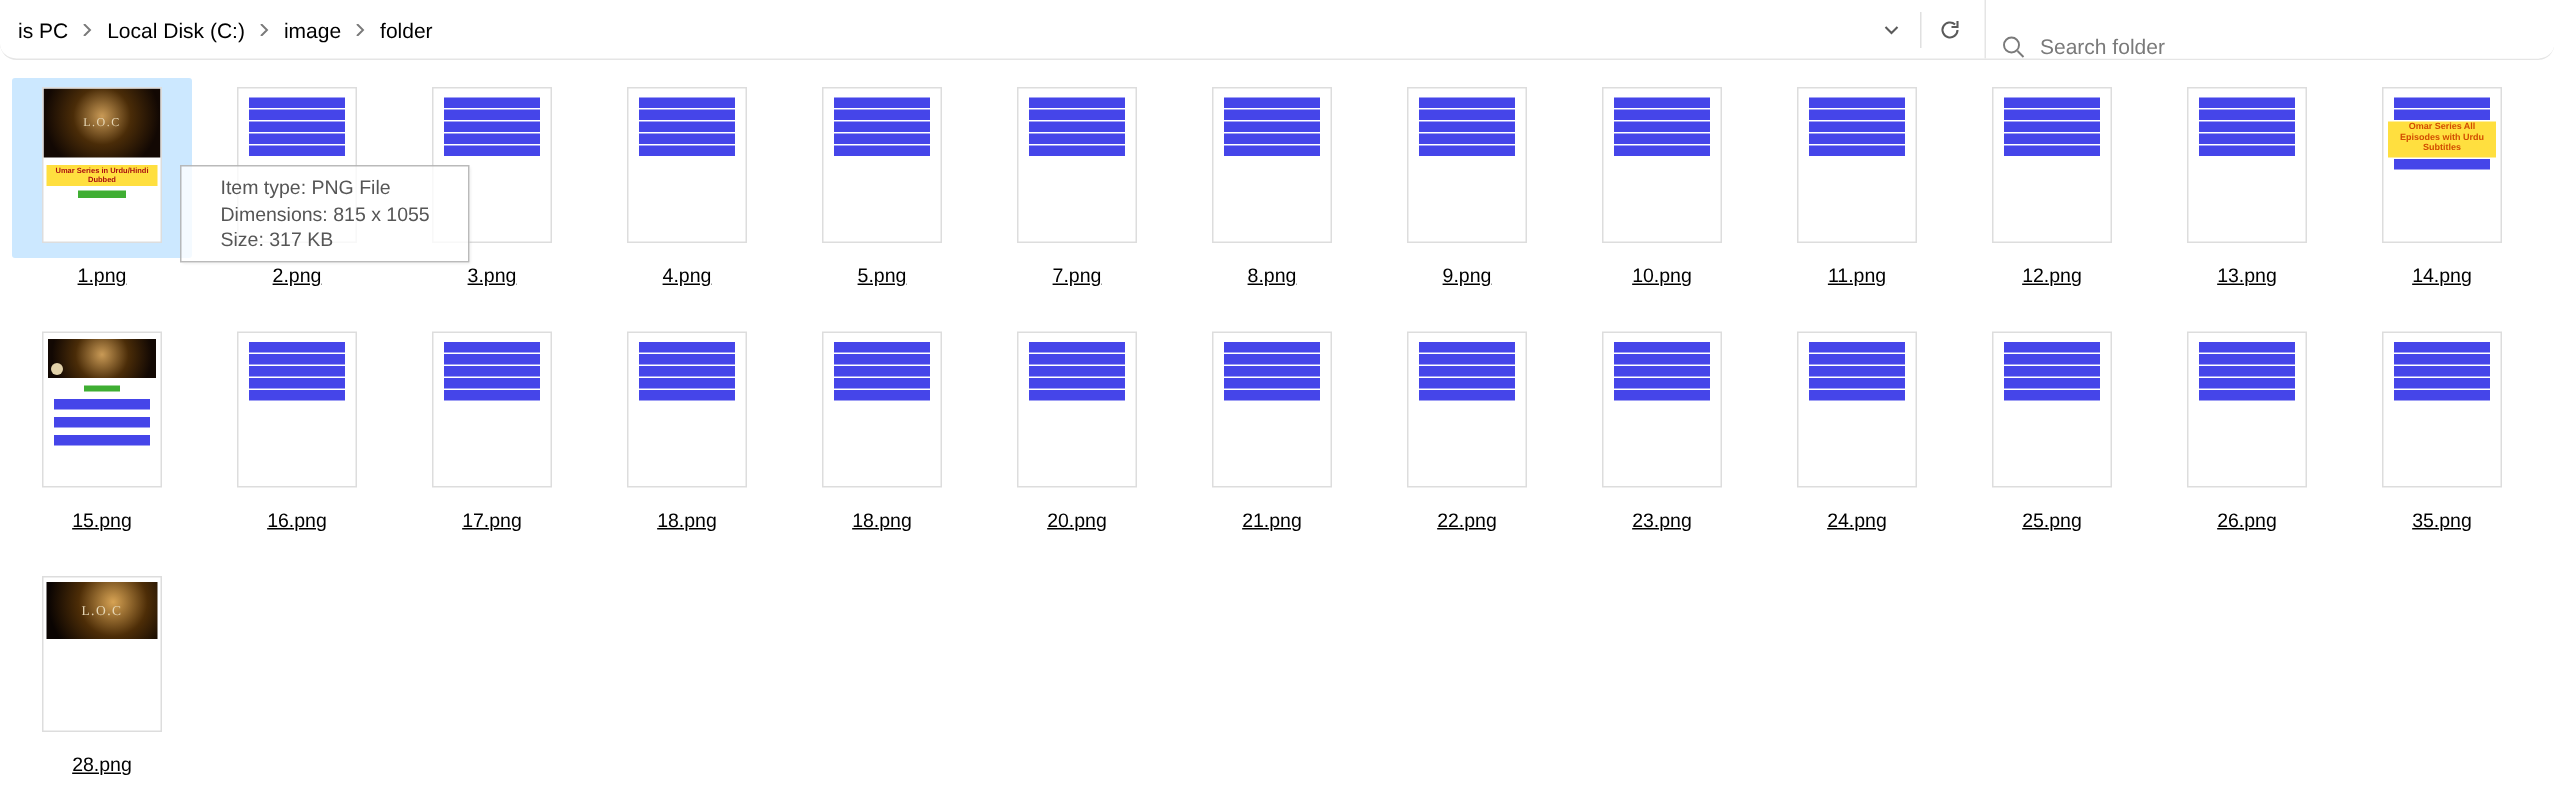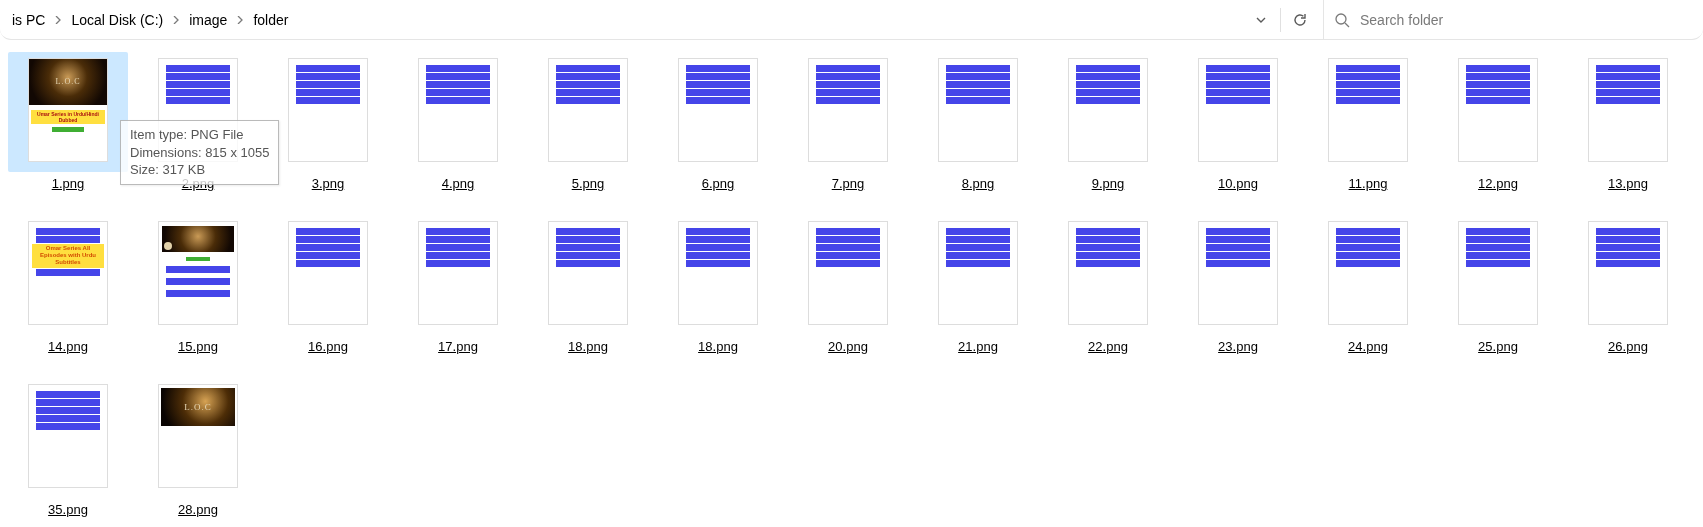--- a/index.html
+++ b/index.html
@@ -31,21 +31,21 @@
   .sep svg{width:8px;height:8px;}
   .addr-btn {
     width:34px;height:100%;
     display:inline-flex;align-items:center;justify-content:center;
     color:#5a5a5a;cursor:default;
   }
   .divider{width:1px;height:24px;background:#e0e0e0;margin:0 2px;}
   .addr-controls{display:flex;align-items:center;height:100%;margin-right:6px;}
   .search-box {
     width:380px;height:100%;
-    display:flex;align-items:center;
+    display:flex;align-items:flex-end;
     border-left:1px solid #e5e5e5;
     padding:0 10px;
     color:#7a7a7a;
   }
   .search-box input {
     border:none;outline:none;
     font-size:14px;
     width:100%;
     color:#333;
   }
@@ -151,25 +151,25 @@
   .thumb.t28 .big{
     width:74px;height:38px;
     background:radial-gradient(circle at 60% 35%, #d7a354 0%, #4d2d07 45%, #0a0402 85%);
     display:flex;align-items:center;justify-content:center;
   }
   .thumb.t28 .big .logo{font-size:9px;color:#e6d7b6;font-family:serif;letter-spacing:1px;}
 
   
   .tooltip{
     position:absolute;
-    left:120px;top:80px;
+    left:120px;top:70px;
     z-index:5;
     background:rgba(255,255,255,0.78);
     border:1px solid rgba(130,130,130,0.55);
-    padding:5px 9px;
+    padding:5px 26px;
     font-size:13px;
     color:#565656;
     line-height:1.35;
     box-shadow:1px 1px 2px rgba(0,0,0,0.08);
     mix-blend-mode:normal;
     white-space:nowrap;
   }
 </style>
 </head>
 <body>
@@ -273,30 +273,20 @@
         <div class="filename">5.png</div>
       </div>
       <div class="file">
         <div class="thumb">
           <div class="tline double"></div>
           <div class="tline double"></div>
           <div class="tline double"></div>
           <div class="tline double"></div>
           <div class="tline double"></div>
         </div>
-        <div class="filename">6.png</div>
-      </div>
-      <div class="file">
-        <div class="thumb">
-          <div class="tline double"></div>
-          <div class="tline double"></div>
-          <div class="tline double"></div>
-          <div class="tline double"></div>
-          <div class="tline double"></div>
-        </div>
         <div class="filename">7.png</div>
       </div>
       <div class="file">
         <div class="thumb">
           <div class="tline double"></div>
           <div class="tline double"></div>
           <div class="tline double"></div>
           <div class="tline double"></div>
           <div class="tline double"></div>
         </div>

